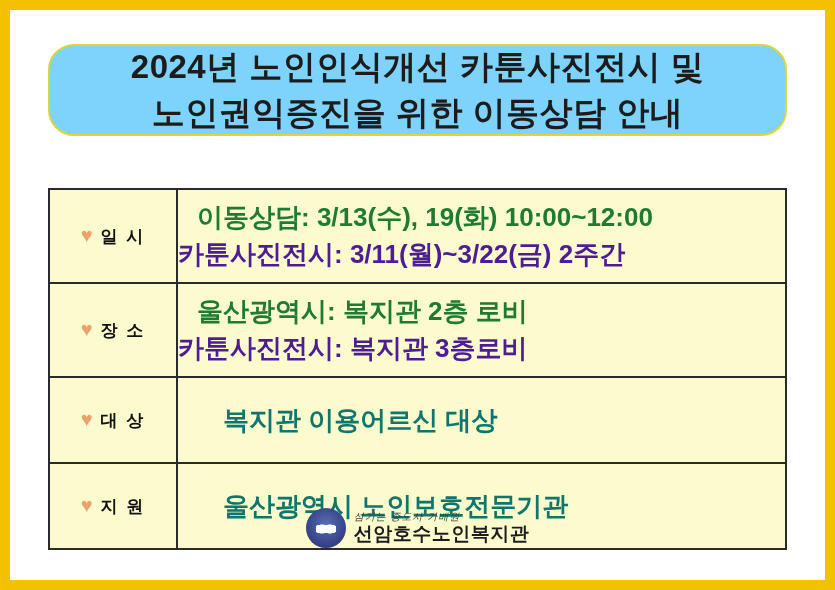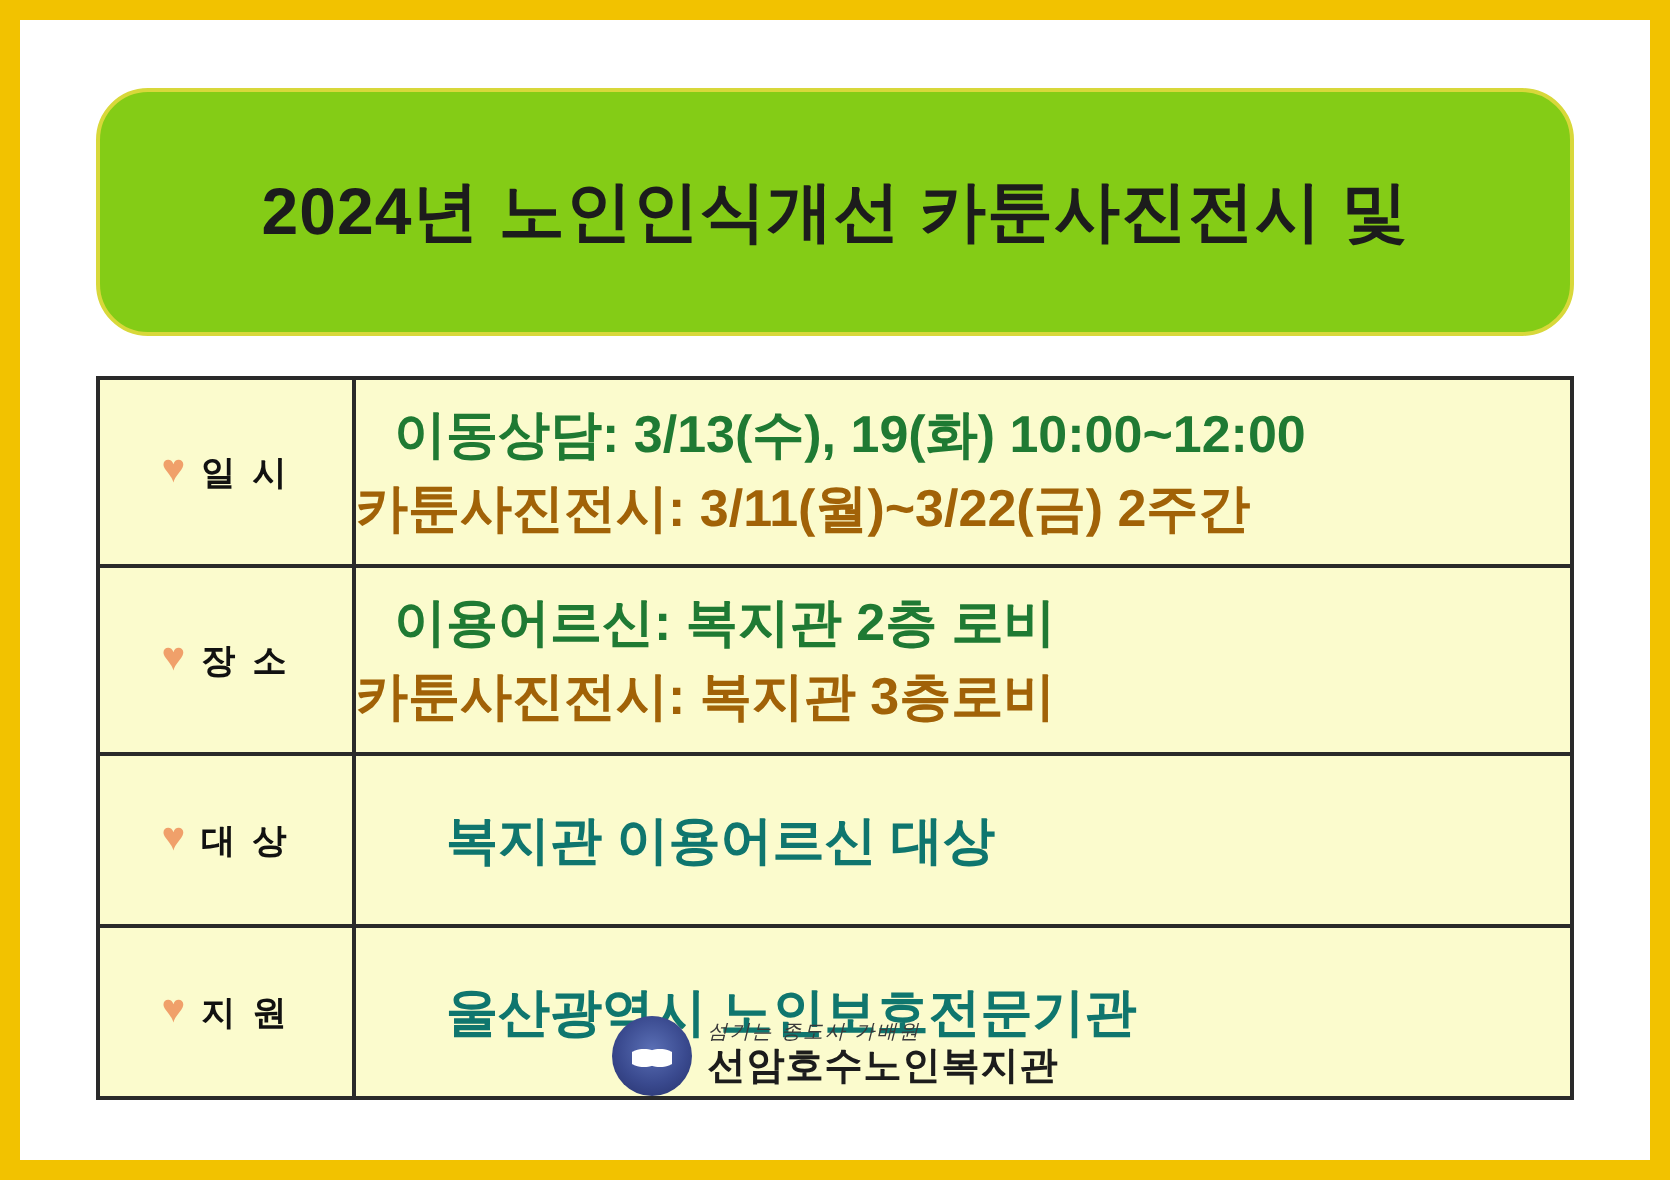--- a/index.html
+++ b/index.html
@@ -32,23 +32,23 @@
     bottom: 10px;
     background: #ffffff;
   }
 
   
   .title-box {
     position: absolute;
     left: 28px;
     top: 24px;
     width: 739px;
-    height: 124px;
+    height: 92px;
     box-sizing: border-box;
-    background: #84cc16;
+    background: #7dd3fc;
     border: 2px solid #d8d83a;
     border-radius: 26px;
     display: flex;
     flex-direction: column;
     align-items: center;
     justify-content: center;
   }
   .title-line {
     color: #1c1c1c;
     font-size: 33px;
@@ -102,21 +102,21 @@
   .value-cell {
     padding: 6px 0 6px 18px;
   }
   .value-line {
     font-size: 26px;
     font-weight: bold;
     line-height: 1.42;
     white-space: nowrap;
   }
   .v-green { color: #1f7a33; padding-left: 19px; }
-  .v-blue  { color: #a16207; }
+  .v-blue  { color: #4c1d95; }
   .v-black { color: #0f766e; padding-left: 45px; }
 
   .row-tall .label-cell { height: 92px; }
 
   
   .footer {
     position: absolute;
     left: 0;
     right: 0;
     bottom: 22px;
@@ -166,20 +166,21 @@
   }
 </style>
 </head>
 <body>
 
 <div class="poster">
   <div class="poster-inner">
 
     <div class="title-box">
       <div class="title-line">2024년  노인인식개선  카툰사진전시  및</div>
+      <div class="title-line">노인권익증진을  위한  이동상담  안내</div>
     </div>
 
     <table class="info-table">
       <tbody>
         <tr class="row-tall">
           <td class="label-cell">
             <div class="label-inner">
               <span class="heart-icon">♥</span>
               <span class="label-text">일 시</span>
             </div>
@@ -191,21 +192,21 @@
         </tr>
 
         <tr class="row-tall">
           <td class="label-cell">
             <div class="label-inner">
               <span class="heart-icon">♥</span>
               <span class="label-text">장 소</span>
             </div>
           </td>
           <td class="value-cell">
-            <div class="value-line v-green">이용어르신:  복지관  2층  로비</div>
+            <div class="value-line v-green">울산광역시:  복지관  2층  로비</div>
             <div class="value-line v-blue">카툰사진전시:  복지관  3층로비</div>
           </td>
         </tr>
 
         <tr>
           <td class="label-cell">
             <div class="label-inner">
               <span class="heart-icon">♥</span>
               <span class="label-text">대 상</span>
             </div>

